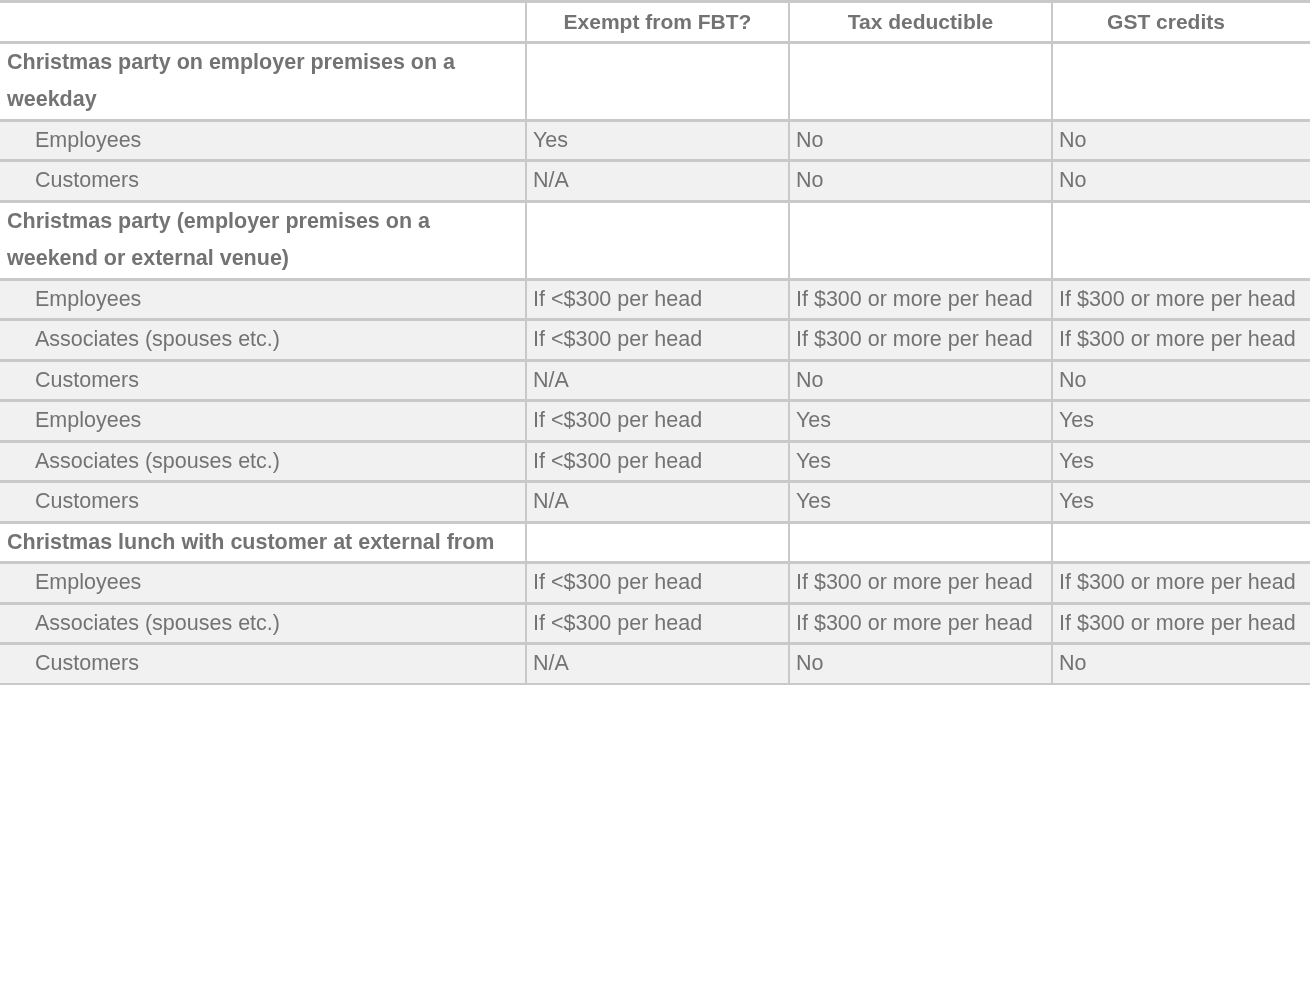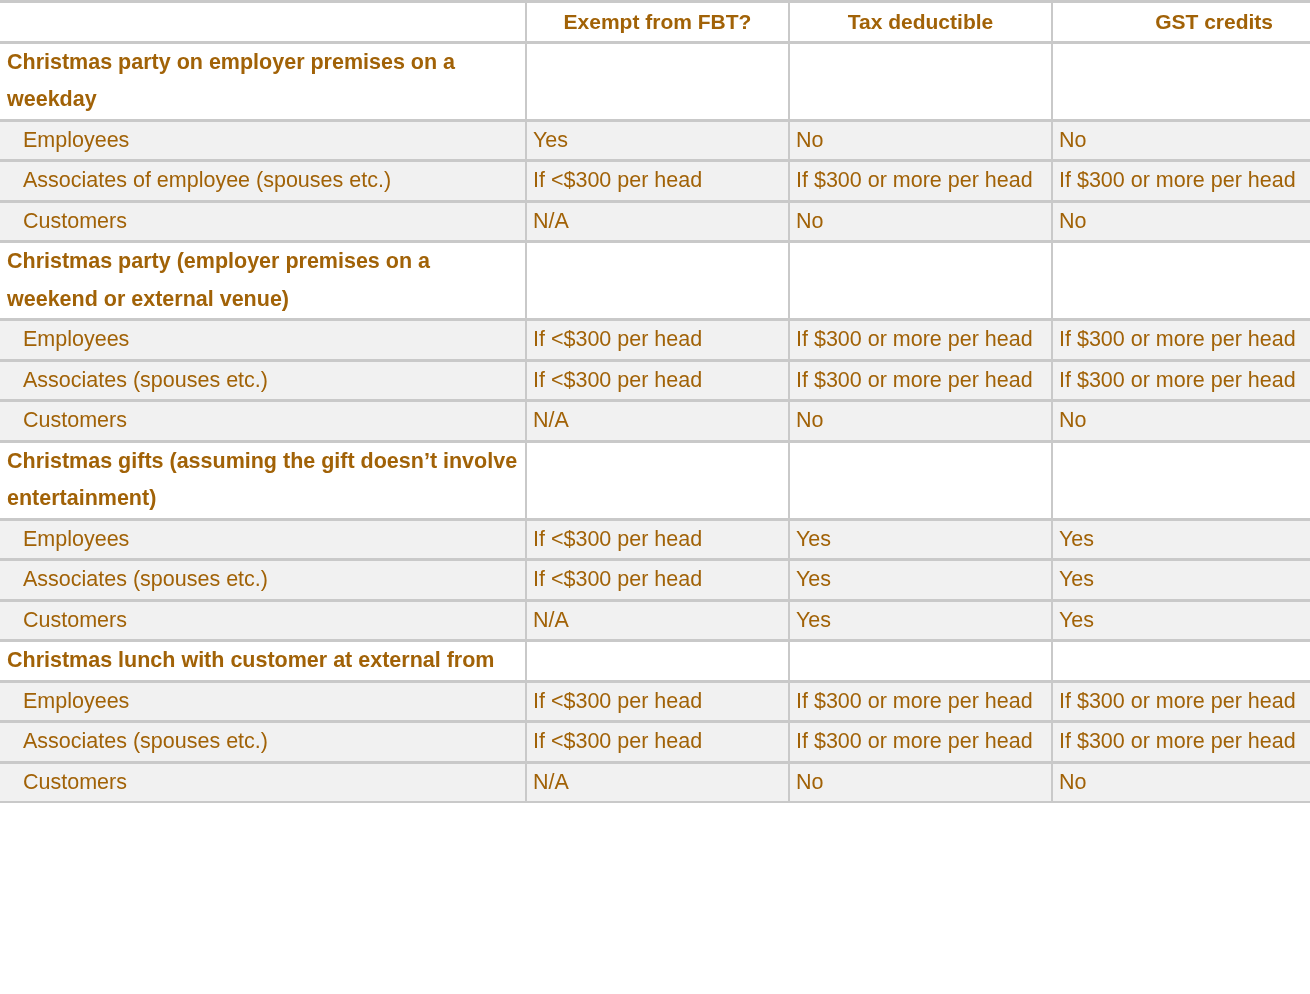--- a/index.html
+++ b/index.html
@@ -3,21 +3,21 @@
   <meta charset="utf-8">
   <style>
     html, body { margin: 0; padding: 0; background: #ffffff; }
     body { width: 1310px; height: 994px; overflow: hidden; }
     table.fbt {
       border-collapse: collapse;
       width: 1310px;
       table-layout: fixed;
       font-family: "Liberation Sans", sans-serif;
       font-size: 21.5px;
-      color: #a16207;
+      color: #737373;
     }
     table.fbt col.c0 { width: 526px; }
     table.fbt col.c1 { width: 263px; }
     table.fbt col.c2 { width: 263px; }
     table.fbt col.c3 { width: 258px; }
     table.fbt td, table.fbt th {
       border-top: 3px solid #c9c9c9;
       border-left: 2px solid #c9c9c9;
       padding: 0 6px;
       line-height: 37.5px;
@@ -25,25 +25,25 @@
       overflow: hidden;
     }
     table.fbt tr > *:first-child { border-left: none; }
     table.fbt th {
       font-weight: bold;
       text-align: center;
       background: #ffffff;
       height: 37px;
       font-size: 21px;
     }
-    table.fbt th.gst { text-align: right; padding-right: 37px; }
+    table.fbt th.gst { padding-right: 37px; }
     tr.section td { background: #ffffff; }
     tr.section td.section-label { font-weight: bold; padding-left: 7px; }
     tr.item td { background: #f1f1f1; }
-    tr.item td.item-label { padding-left: 23px; }
+    tr.item td.item-label { padding-left: 35px; }
     tr.item td.val { }
     tr.last td { border-bottom: 2px solid #c9c9c9; }
   </style>
 </head>
 <body>
 
 <table class="fbt">
   <colgroup>
     <col class="c0">
       <col class="c1">
@@ -66,26 +66,20 @@
       <td></td>
       <td></td>
     </tr>
     <tr class="item">
       <td class="item-label">Employees</td>
       <td class="val">Yes</td>
       <td class="val">No</td>
       <td class="val">No</td>
     </tr>
     <tr class="item">
-      <td class="item-label">Associates of employee (spouses etc.)</td>
-      <td class="val">If &lt;$300 per head</td>
-      <td class="val">If $300 or more per head</td>
-      <td class="val">If $300 or more per head</td>
-    </tr>
-    <tr class="item">
       <td class="item-label">Customers</td>
       <td class="val">N/A</td>
       <td class="val">No</td>
       <td class="val">No</td>
     </tr>
 
     <tr class="section">
       <td class="section-label">Christmas party (employer premises on a weekend or external venue)</td>
       <td></td>
       <td></td>
@@ -103,26 +97,20 @@
       <td class="val">If $300 or more per head</td>
       <td class="val">If $300 or more per head</td>
     </tr>
     <tr class="item">
       <td class="item-label">Customers</td>
       <td class="val">N/A</td>
       <td class="val">No</td>
       <td class="val">No</td>
     </tr>
 
-    <tr class="section">
-      <td class="section-label">Christmas gifts (assuming the gift doesn’t involve entertainment)</td>
-      <td></td>
-      <td></td>
-      <td></td>
-    </tr>
     <tr class="item">
       <td class="item-label">Employees</td>
       <td class="val">If &lt;$300 per head</td>
       <td class="val">Yes</td>
       <td class="val">Yes</td>
     </tr>
     <tr class="item">
       <td class="item-label">Associates (spouses etc.)</td>
       <td class="val">If &lt;$300 per head</td>
       <td class="val">Yes</td>

